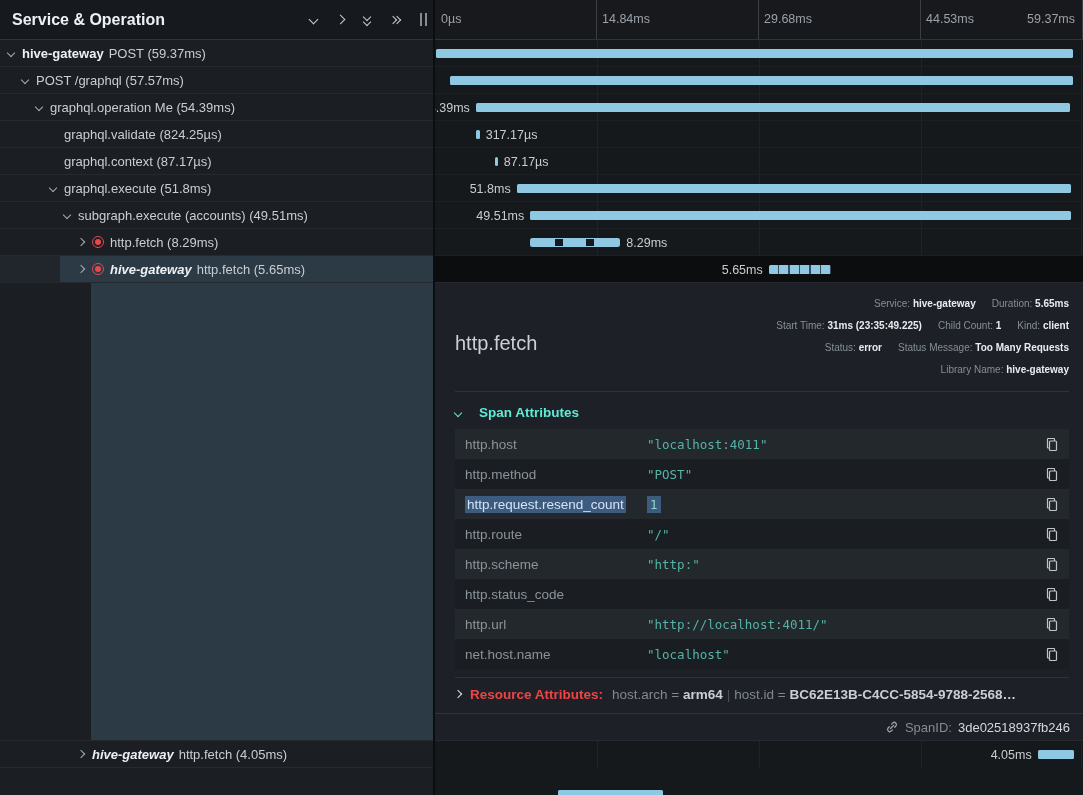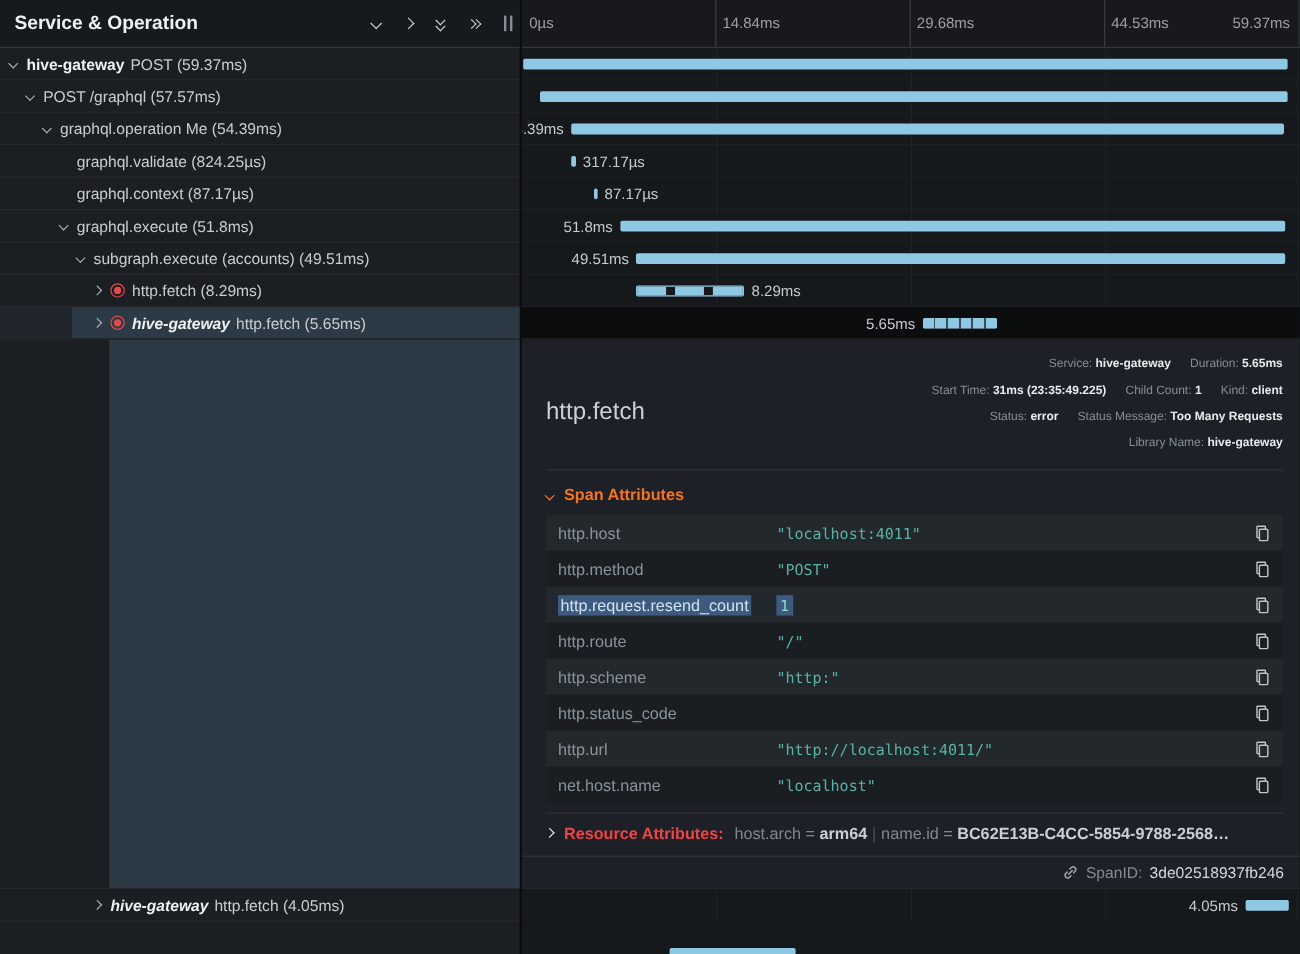--- a/index.html
+++ b/index.html
@@ -55,21 +55,21 @@
 
   .detail { height:458px; flex:0 0 458px; background:#1d2127; border-bottom:1px solid #26292d; padding:10px 14px 0 20px; position:relative; overflow:hidden; }
   .detail-head { display:flex; justify-content:space-between; align-items:center;gap:24px; }
   .detail-title { font-size:20px; color:#cbd0d5; margin-top:12px; font-weight:400; }
   .meta { text-align:right; font-size:10px; line-height:22px; color:#868e96; }
   .meta .pair { margin-left:16px; white-space:nowrap; }
   .meta .pair:first-child { margin-left:0; }
   .meta b { color:#e9ecef; font-weight:bold; }
   .divider { height:1px; background:#2e343a; margin-top:10px; }
   .divider.d2 { margin-top:8px; }
-  .attrs-header { margin-top:13px; display:flex; align-items:center; gap:9px; font-size:13.5px; font-weight:bold; color:#f97316; cursor:pointer; }
+  .attrs-header { margin-top:13px; display:flex; align-items:center; gap:18px; font-size:13.5px; font-weight:bold; color:#5eead4; cursor:pointer; }
   .attr-table { margin-top:9px; }
   .attr-row { height:30px; display:flex; align-items:center; padding:0 10px; font-size:13.5px; }
   .attr-row:nth-child(odd) { background:#23282d; }
   .attr-row:nth-child(even) { background:#1a1e23; }
   .attr-key { width:182px; flex:0 0 182px; color:#8b939b; }
   .attr-val { flex:1; font-family:"DejaVu Sans Mono",monospace; font-size:12.5px; color:var(--teal,#56b3a7); }
   .attr-val.num { color:var(--purple,#6b78cc); }
   .sel { background:var(--selection,#3c5b7e); color:#d3e4f6; padding:1px 2px; }
   .sel-val { background:var(--selection,#3c5b7e); color:#8fd8cc; padding:1px 3px; }
   .copy-btn { margin-left:auto; color:#bfc4c9; cursor:pointer; display:flex; align-items:center; }
@@ -339,21 +339,21 @@
                 <rect x="4.5" y="4" width="7" height="9.5" rx="1"></rect>
                 <path d="M9.5 4 V2 a.5 .5 0 0 0 -.5 -.5 H3 a.5 .5 0 0 0 -.5 .5 V10.5 a.5 .5 0 0 0 .5 .5 h2"></path>
               </svg>
             </span>
           </div>
         </div>
       <div class="divider d2"></div>
       <div class="resource-line">
         <span class="chev chev-right sm"></span>
         <span class="res-title">Resource Attributes:</span>
-        <span id="res-items"><span class="res-item"><span>host.arch = </span><b>arm64</b></span><span class="res-sep">|</span><span class="res-item"><span>name.id = </span><b>BC62E13B-C4CC-5854-9788-2568…</b></span></span>
+        <span id="res-items"><span class="res-item"><span>host.arch = </span><b>arm64</b></span><span class="res-sep">|</span><span class="res-item"><span>host.id = </span><b>BC62E13B-C4CC-5854-9788-2568…</b></span></span>
       </div>
       <div class="spanid">
         <span class="link-ic">
           <svg width="14" height="14" viewBox="0 0 14 14" fill="none" stroke="currentColor" stroke-width="1.3" stroke-linecap="round">
             <path d="M5.5 8.5 L8.5 5.5"></path>
             <path d="M6.6 4.1 l1.2-1.2 a2.2 2.2 0 0 1 3.1 3.1 L9.7 7.2"></path>
             <path d="M7.4 9.9 l-1.2 1.2 a2.2 2.2 0 0 1 -3.1 -3.1 L4.3 6.8"></path>
           </svg>
         </span>
         <span class="sid-label">SpanID:</span>

